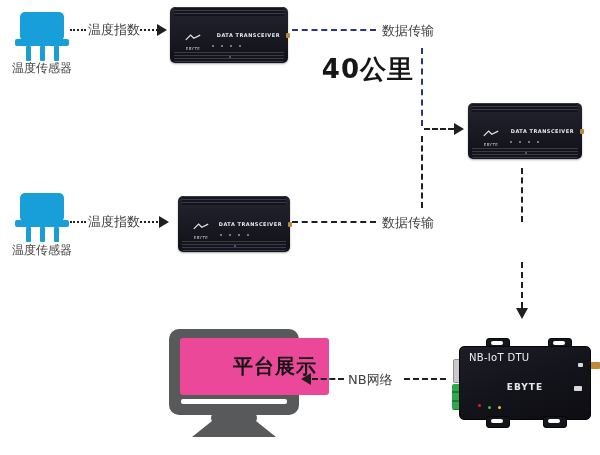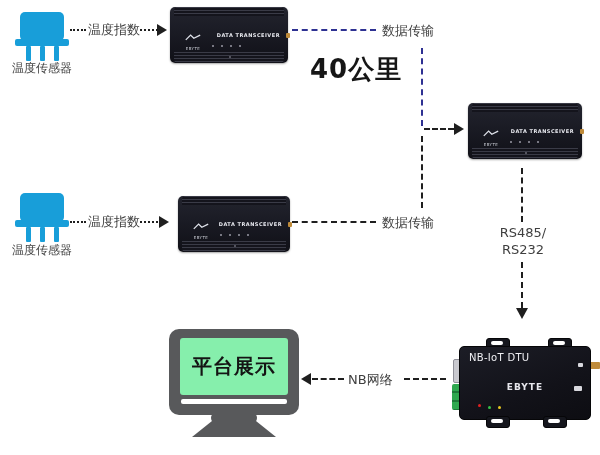--- a/index.html
+++ b/index.html
@@ -16,21 +16,21 @@
     --label-gray:#3f3f3f;
   }
   html,body{margin:0;padding:0;background:#fff;}
   body{font-family:"DejaVu Sans","Liberation Sans",sans-serif;}
   .stage{position:relative;width:600px;height:455px;background:#fff;overflow:hidden;}
   .abs{position:absolute;}
 
   
   .lbl{position:absolute;font-size:13px;color:var(--label-gray);white-space:nowrap;text-align:right;}
   .lbl-sm{position:absolute;font-size:12px;color:var(--label-gray);white-space:nowrap;text-align:center;}
-  .distance{position:absolute;font-size:26px;font-weight:bold;color:#161616;text-align:left;letter-spacing:1px;}
+  .distance{position:absolute;font-size:26px;font-weight:bold;color:#161616;text-align:right;letter-spacing:1px;}
   .serial{position:absolute;font-size:13px;color:var(--label-gray);text-align:center;line-height:17px;}
   .caption{position:absolute;font-size:11px;color:#4d4d4d;text-align:center;white-space:nowrap;}
 
   
   .dot-h{position:absolute;border-top:2px dotted var(--line-black);}
   .dash-h{position:absolute;border-top:2px dashed var(--line-black);}
   .dash-h-navy{position:absolute;border-top:2px dashed var(--navy-dash);}
   .dash-v{position:absolute;border-left:2px dashed var(--line-black);}
   .dash-v-navy{position:absolute;border-left:2px dashed var(--navy-dash);}
   .arr-r{position:absolute;width:0;height:0;border-top:6px solid transparent;border-bottom:6px solid transparent;border-left:10px solid var(--line-black);}
@@ -61,21 +61,21 @@
   .dtu-slot{position:absolute;background:#fff;border-radius:2px;}
   .dtu-title{position:absolute;font-size:10px;font-weight:normal;color:#f0f0f4;letter-spacing:.3px;}
   .dtu-brand{position:absolute;text-align:center;font-size:9px;font-weight:bold;color:#e6e6ec;letter-spacing:1px;}
   .dtu-conn{position:absolute;background:#c9c9cf;border-radius:2px;border:1px solid #8f8f98;}
   .dtu-term{position:absolute;background:repeating-linear-gradient(180deg,var(--terminal-green) 0 7px,#1d7a38 7px 9px);border-radius:2px;}
   .dtu-led{position:absolute;width:3px;height:3px;border-radius:50%;}
   .dtu-mark{position:absolute;background:#d8d8de;border-radius:1px;}
 
   
   .mon-body{position:absolute;background:var(--monitor-gray);border-radius:10px;}
-  .mon-screen{position:absolute;background:#86efac;border-radius:3px;display:flex;flex-direction:column;align-items:center;justify-content:center;}
+  .mon-screen{position:absolute;background:#ec4899;border-radius:3px;display:flex;flex-direction:column;align-items:center;justify-content:center;padding-left:41px;}
   .mon-screen .t{font-size:20px;line-height:23px;font-weight:bold;color:#141414;letter-spacing:1px;}
   .mon-slot{position:absolute;background:#fff;border-radius:2px;}
   .mon-neck{position:absolute;background:var(--monitor-gray);border-radius:50%;}
   .mon-base{position:absolute;width:44px;height:0;border-left:20px solid transparent;border-right:20px solid transparent;border-bottom:16px solid var(--monitor-gray);}
 </style>
 </head>
 <body>
 
 <div class="stage">
 
@@ -173,24 +173,20 @@
         <i></i>
       </div>
     <div class="xcvr-pin"></div>
     <div class="xcvr-ant"></div>
   </div>
 
   <div class="dash-h" style="left:292px;top:221px;width:84px;"></div>
   <div class="lbl" style="left:382px;top:214px;">数据传输</div>
 
   <div class="dash-v" style="left:521px;top:168px;height:54px;"></div>
-  <div class="serial" style="left:486px;top:224px;width:74px;">
-    <div>RS485/</div>
-    <div>RS232</div>
-  </div>
   <div class="dash-v" style="left:521px;top:262px;height:46px;"></div>
   <div class="arr-d" style="left:516px;top:308px;"></div>
 
   <div class="dtu-ear" style="left:486px;top:338px;width:22px;height:10px;"></div>
   <div class="dtu-ear" style="left:548px;top:338px;width:22px;height:10px;"></div>
   <div class="dtu-slot" style="left:491px;top:341px;width:12px;height:4px;"></div>
   <div class="dtu-slot" style="left:553px;top:341px;width:12px;height:4px;"></div>
 
   <div class="dtu-conn" style="left:453px;top:359px;width:10px;height:22px;"></div>
   <div class="dtu-term" style="left:452px;top:384px;width:11px;height:26px;"></div>

